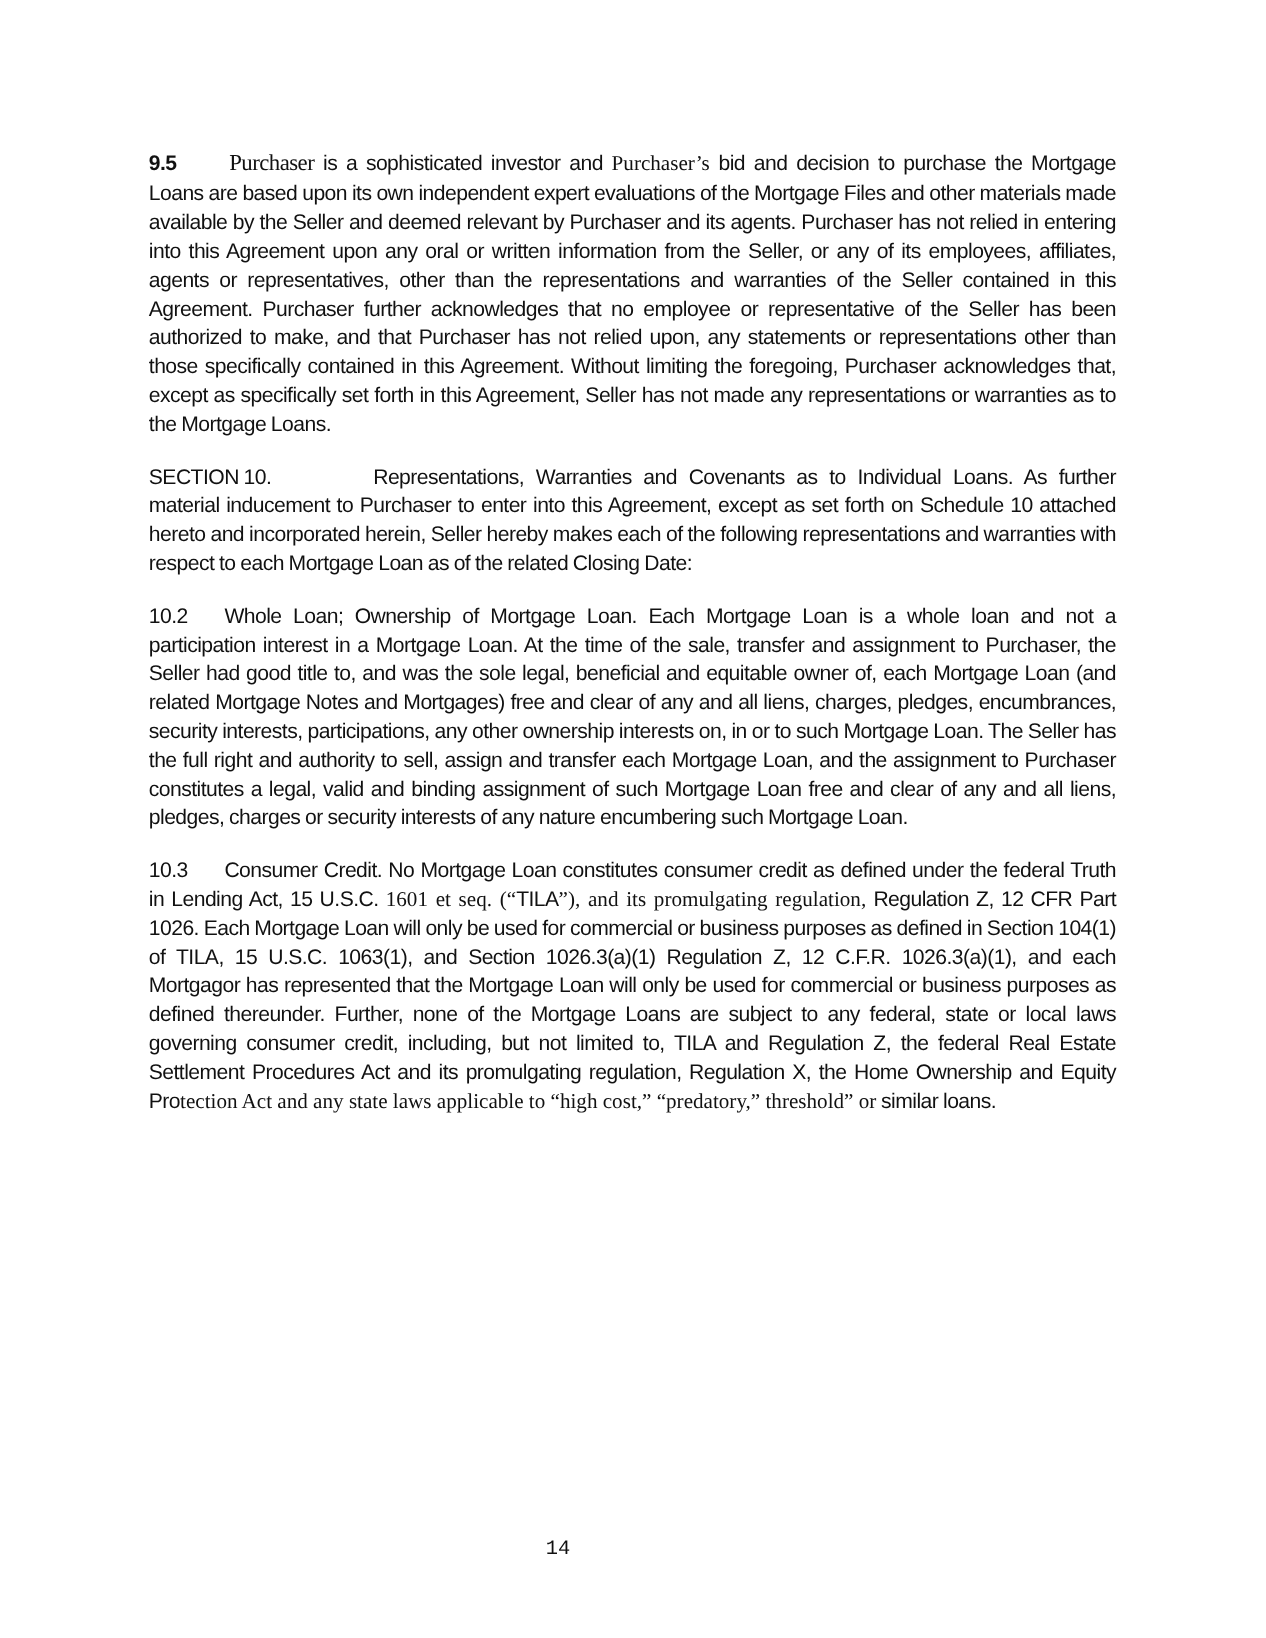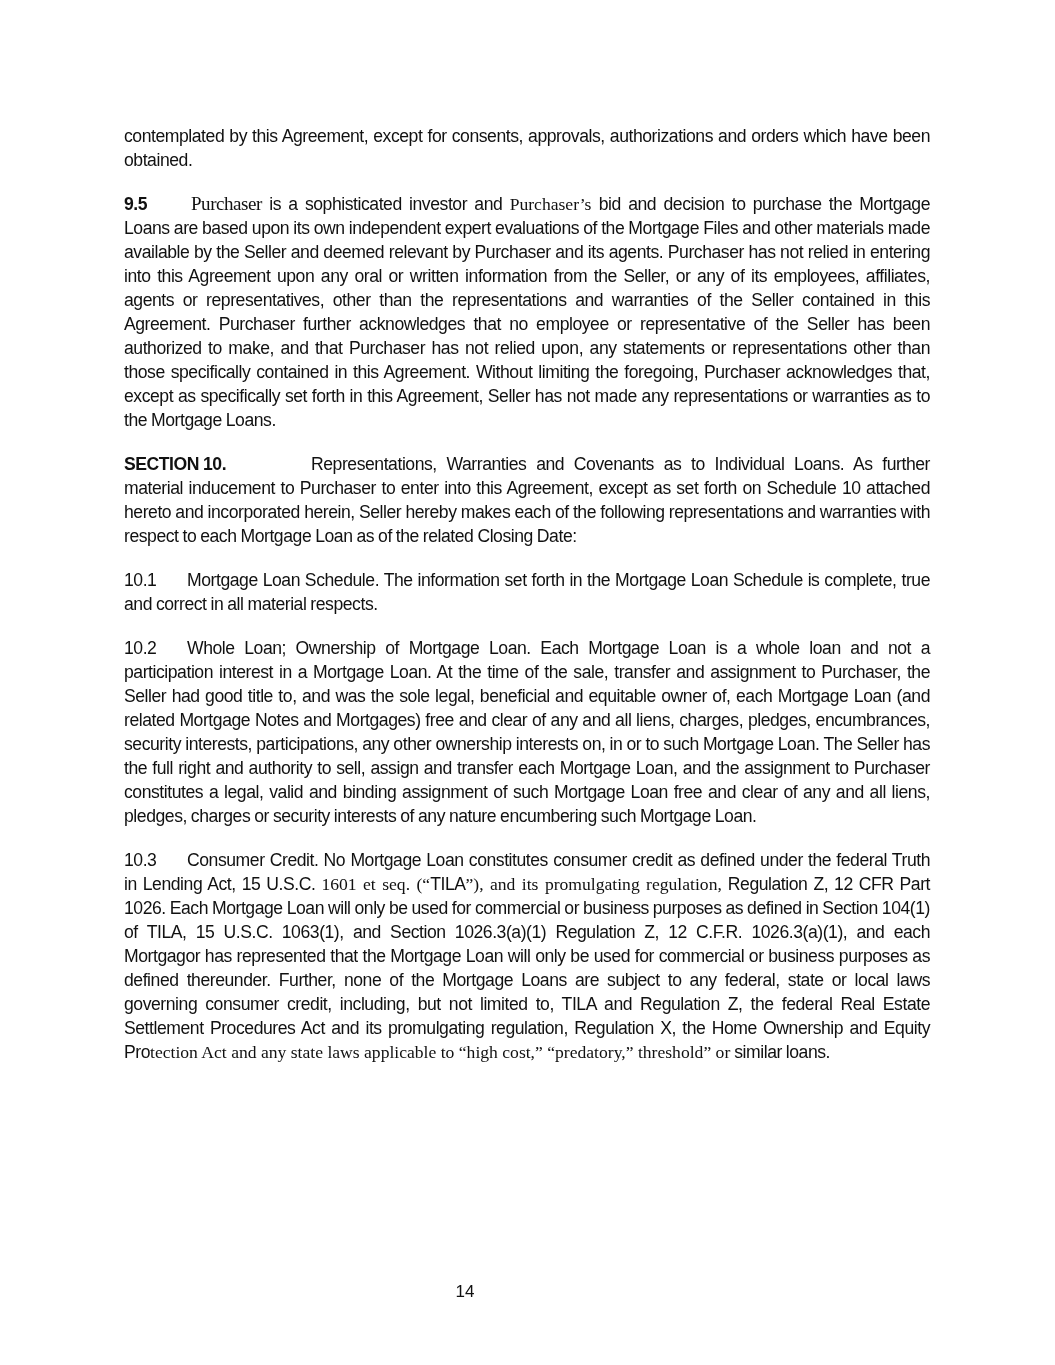--- a/index.html
+++ b/index.html
@@ -27,59 +27,53 @@
       text-align: justify;
       letter-spacing: -0.45px;
       word-spacing: -0.5px;
       margin: 0 0 20px 0;
     }
     .num {
       display: inline-block;
     }
     .num-9-5 { width: 67px; font-weight: bold; }
     .num-10-1, .num-10-2, .num-10-3 { width: 63px; }
-    .num-sec { width: 187px; font-weight: bold; }
+    .num-sec { width: 187px; }
     .small { font-size: 19px; font-family: Liberation Serif, serif; }
     .serif {
       font-family: Liberation Serif, serif;
       letter-spacing: 0;
       word-spacing: 0;
     }
     .u { text-underline-offset: 2px; }
     .page-number {
       position: absolute;
       top: 1281px;
       left: 0;
       width: 930px;
       text-align: center;
-      font-family: Liberation Sans, sans-serif;
+      font-family: Liberation Mono, monospace;
       font-size: 17px;
       line-height: 22px;
     }
   </style>
 </head>
 <body>
 
 <div class="page">
 
-  <p class="para">
-    <span>contemplated by this Agreement, except for consents, approvals, authorizations and orders which have been obtained.</span>
-  </p>
 
   <p class="para">
     <span class="num num-9-5">9.5</span><span class="small">Purchaser</span><span> is a sophisticated investor and </span><span class="serif">Purchaser’s</span><span> bid and decision to purchase the Mortgage Loans are based upon its own independent expert evaluations of the Mortgage Files and other materials made available by the Seller and deemed relevant by Purchaser and its agents. Purchaser has not relied in entering into this Agreement upon any oral or written information from the Seller, or any of its employees, affiliates, agents or representatives, other than the representations and warranties of the Seller contained in this Agreement.  Purchaser further acknowledges that no employee or representative of the Seller has been authorized to make, and that Purchaser has not relied upon, any statements or representations other than those specifically contained in this Agreement.  Without limiting the foregoing, Purchaser acknowledges that, except as specifically set forth in this Agreement, Seller has not made any representations or warranties as to the Mortgage Loans.</span>
   </p>
 
   <p class="para">
     <span class="num num-sec">SECTION 10.</span><span class="u">Representations, Warranties and Covenants as to Individual Loans.</span><span>  As further material inducement to Purchaser to enter into this Agreement, except as set forth on Schedule 10 attached hereto and incorporated herein, Seller hereby makes each of the following representations and warranties with respect to each Mortgage Loan as of the related Closing Date:</span>
   </p>
 
-  <p class="para">
-    <span class="num num-10-1">10.1</span><span class="u">Mortgage Loan Schedule</span><span>.  The information set forth in the Mortgage Loan Schedule is complete, true and correct in all material respects.</span>
-  </p>
 
   <p class="para">
     <span class="num num-10-2">10.2</span><span class="u">Whole Loan; Ownership of Mortgage Loan</span><span>.  Each Mortgage Loan is a whole loan and not a participation interest in a Mortgage Loan.  At the time of the sale, transfer and assignment to Purchaser, the Seller had good title to, and was the sole legal, beneficial and equitable owner of, each Mortgage Loan (and related Mortgage Notes and Mortgages) free and clear of any and all liens, charges, pledges, encumbrances, security interests, participations, any other ownership interests on, in or to such Mortgage Loan.  The Seller has the full right and authority to sell, assign and transfer each Mortgage Loan, and the assignment to Purchaser constitutes a legal, valid and binding assignment of such Mortgage Loan free and clear of any and all liens, pledges, charges or security interests of any nature encumbering such Mortgage Loan.</span>
   </p>
 
   <p class="para">
     <span class="num num-10-3">10.3</span><span class="u">Consumer Credit</span><span>.  No Mortgage Loan constitutes consumer credit as defined under the federal Truth in Lending Act, 15 U.S.C. </span><span class="serif">1601 et seq. (“</span><span>TILA</span><span class="serif">”), and its promulgating regulation,</span><span> Regulation Z, 12 CFR Part 1026.  Each Mortgage Loan will only be used for commercial or business purposes as defined in Section 104(1) of TILA, 15 U.S.C. 1063(1), and Section 1026.3(a)(1) Regulation Z, 12 C.F.R. 1026.3(a)(1), and each Mortgagor has represented that the Mortgage Loan will only be used for commercial or business purposes as defined thereunder. Further, none of the Mortgage Loans are subject to any federal, state or local laws governing consumer credit, including, but not limited to, TILA and Regulation Z, the federal Real Estate Settlement Procedures Act and its promulgating regulation, Regulation X, the Home Ownership and Equity Pro</span><span class="serif">tection Act and any state laws applicable to “high cost,” “predatory,” threshold” or</span><span> similar loans.</span>
   </p>
 
 </div>

